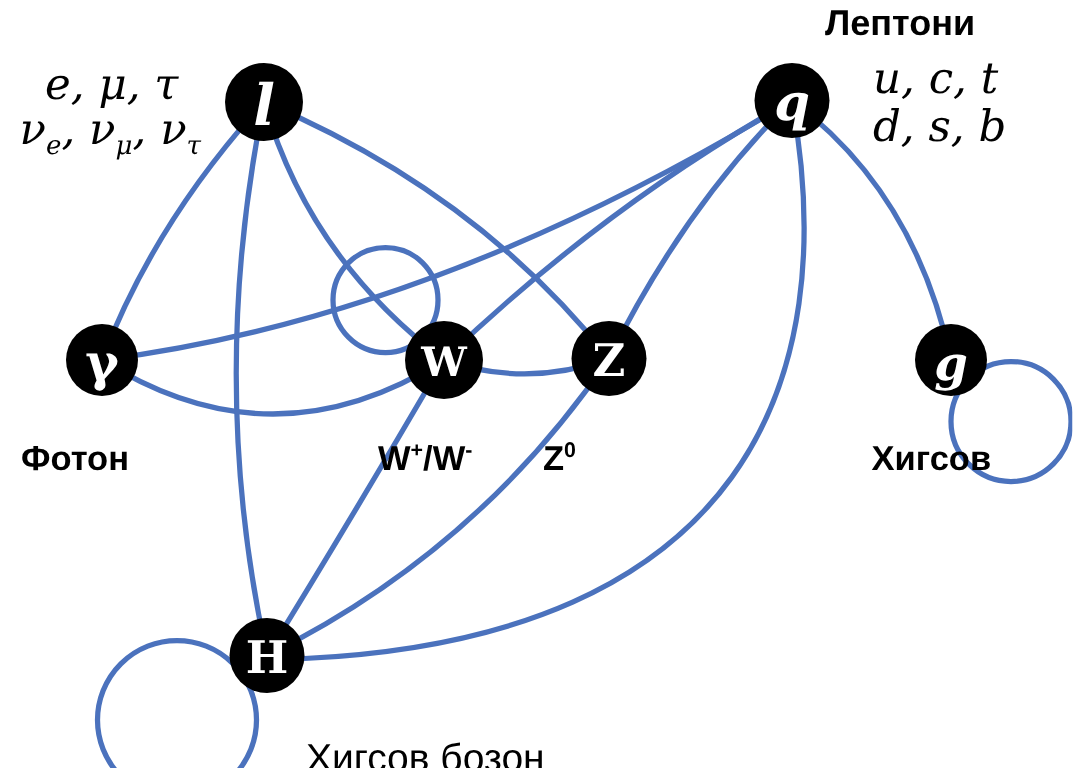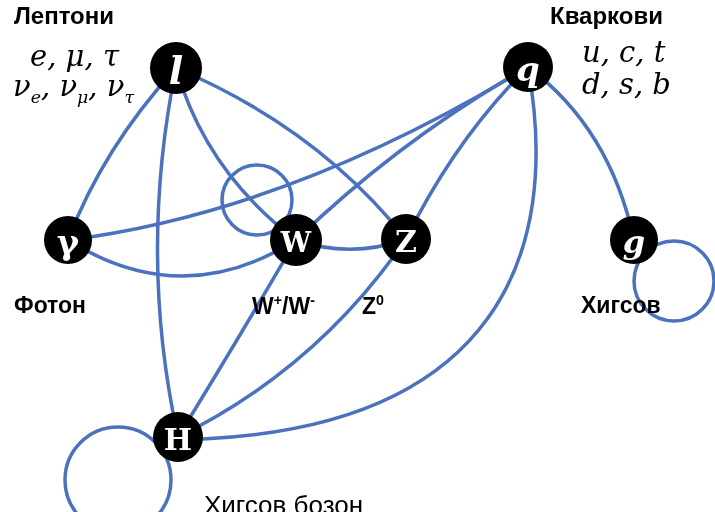--- a/index.html
+++ b/index.html
@@ -61,25 +61,24 @@
       <text class="sym it" x="176" y="70" font-size="38" dominant-baseline="central">l</text>
       <text class="sym it" x="528" y="69" font-size="34" dominant-baseline="central">q</text>
       <text class="sym" x="68" y="242" font-size="34" dominant-baseline="central">γ</text>
       <text class="sym" x="296" y="242" font-size="27" dominant-baseline="central">W</text>
       <text class="sym" x="406" y="241" font-size="30" dominant-baseline="central">Z</text>
       <text class="sym it" x="634" y="242" font-size="32" dominant-baseline="central">g</text>
       <text class="sym" x="178" y="439" font-size="30" dominant-baseline="central">H</text>
     </g>
   </svg>
 
-  <div class="abs block-title" style="left:14px; top:2px;">Лептони</div>
   <div class="abs gen" style="left:30px; top:42px;">e, μ, τ</div>
   <div class="abs gen" style="left:13px; top:72px;"><span>ν</span><sub>e</sub><span>, </span><span>ν</span><sub>μ</sub><span>, </span><span>ν</span><sub>τ</sub></div>
 
-  <div class="abs block-title" style="left:550px; top:2px;">Кваркови</div>
+  <div class="abs block-title" style="left:550px; top:2px;">Лептони</div>
   <div class="abs gen" style="left:582px; top:38px;">u, c, t</div>
   <div class="abs gen" style="left:582px; top:70px;">d, s, b</div>
 
   <div class="abs node-label" style="left:14px; top:292px;">Фотон</div>
   <div class="abs node-label" style="left:252px; top:292px;"><span>W</span><sup>+</sup><span>/W</span><sup>-</sup></div>
   <div class="abs node-label" style="left:362px; top:292px;"><span>Z</span><sup>0</sup></div>
   <div class="abs node-label" style="left:581px; top:292px;">Хигсов</div>
   <div class="abs higgs-label" style="left:204px; top:460px;">Хигсов бозон</div>
 
 </div>

